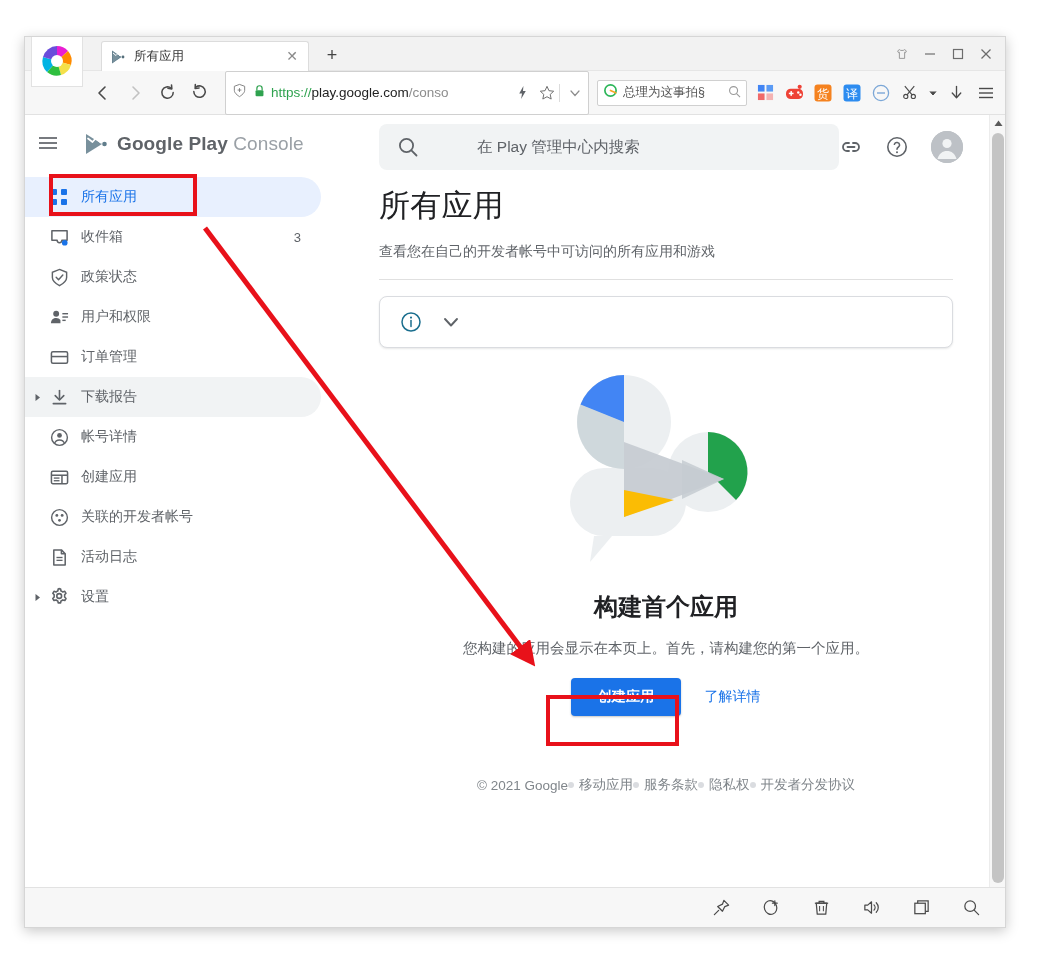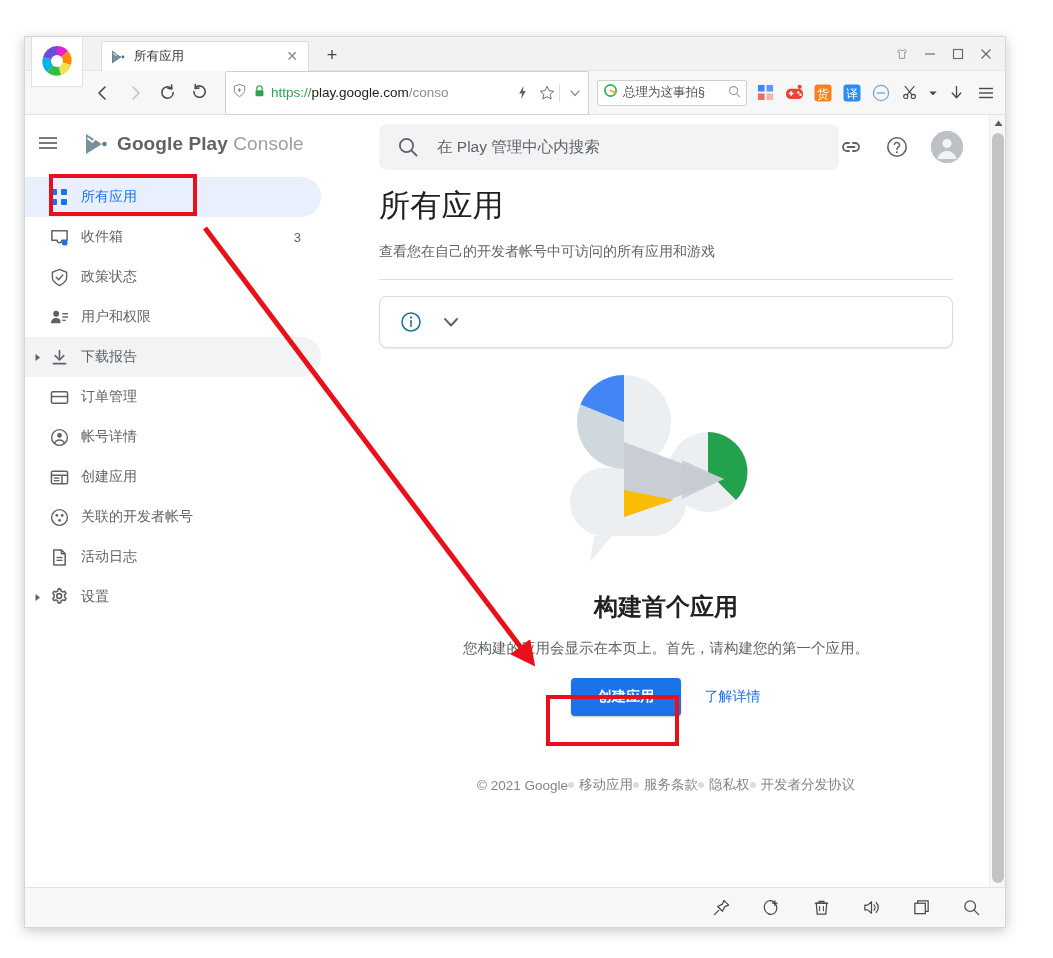--- a/index.html
+++ b/index.html
@@ -191,20 +191,21 @@
   }
   .topbar {
     display: flex; align-items: center;
     height: 64px; padding: 0 26px 0 36px;
   }
   .gsearch {
     flex: 1; max-width: 492px; height: 46px;
     background: #f1f3f4; border-radius: 8px;
     display: flex; align-items: center;
     padding: 0 18px;
+    gap: 40px;
   }
   .gsearch .gs-ic { width:22px; height:22px; color:#5f6368; margin-right:18px; flex:none;}
   .gsearch .gs-ph { color:#5f6368; font-size:15.5px; }
   .topbar-actions { margin-left: auto; display:flex; align-items:center; gap: 22px; }
   .tb-ic { width: 24px; height: 24px; color:#5f6368; display:flex; align-items:center; justify-content:center;}
   .avatar {
     width: 32px; height: 32px; border-radius: 50%;
     background: #bdc1c6; display:flex; align-items:center; justify-content:center;
   }
 
@@ -563,44 +564,44 @@
                 <circle cx="6.5" cy="6" r="3.1" fill="#5f6368"></circle>
                 <path d="M1 16 C1 12.4 3.6 10.6 6.5 10.6 C8.4 10.6 10 11.4 11 12.7 L11 16 Z" fill="#5f6368"></path>
                 <line x1="13" y1="6" x2="19" y2="6" stroke="#5f6368" stroke-width="1.5"></line>
                 <line x1="13" y1="9.5" x2="19" y2="9.5" stroke="#5f6368" stroke-width="1.5"></line>
                 <line x1="13" y1="13" x2="16.5" y2="13" stroke="#5f6368" stroke-width="1.5"></line>
               </svg>
             </span>
             <span>用户和权限</span>
           </div>
 
+          <div class="nav-item">
+            <span class="n-ic">
+              <svg width="19" height="19" viewBox="0 0 20 20">
+                <rect x="1.5" y="4" width="17" height="12" rx="1.6" fill="none" stroke="#5f6368" stroke-width="1.6"></rect>
+                <line x1="1.5" y1="9" x2="18.5" y2="9" stroke="#5f6368" stroke-width="1.6"></line>
+              </svg>
+            </span>
+            <span>订单管理</span>
+          </div>
+
           <div class="nav-item hovered">
             <span class="n-expand">
               <svg width="9" height="9" viewBox="0 0 9 9">
                   <polygon points="2.5,1 7,4.5 2.5,8" fill="#5f6368"></polygon>
                 </svg>
             </span>
             <span class="n-ic">
               <svg width="19" height="19" viewBox="0 0 20 20">
                 <line x1="10" y1="2" x2="10" y2="12" stroke="#5f6368" stroke-width="1.7"></line>
                 <polyline points="5.5,8 10,12.6 14.5,8" fill="none" stroke="#5f6368" stroke-width="1.7" stroke-linecap="round" stroke-linejoin="round"></polyline>
                 <line x1="3.5" y1="16.5" x2="16.5" y2="16.5" stroke="#5f6368" stroke-width="1.7" stroke-linecap="round"></line>
               </svg>
             </span>
             <span>下载报告</span>
-          </div>
-
-          <div class="nav-item">
-            <span class="n-ic">
-              <svg width="19" height="19" viewBox="0 0 20 20">
-                <rect x="1.5" y="4" width="17" height="12" rx="1.6" fill="none" stroke="#5f6368" stroke-width="1.6"></rect>
-                <line x1="1.5" y1="9" x2="18.5" y2="9" stroke="#5f6368" stroke-width="1.6"></line>
-              </svg>
-            </span>
-            <span>订单管理</span>
           </div>
 
           <div class="nav-item">
             <span class="n-ic">
               <svg width="19" height="19" viewBox="0 0 20 20">
                 <circle cx="10" cy="10" r="8.3" fill="none" stroke="#5f6368" stroke-width="1.5"></circle>
                 <circle cx="10" cy="7.8" r="2.5" fill="#5f6368"></circle>
                 <path d="M4.6 16.6 C5.6 13.8 7.6 12.6 10 12.6 C12.4 12.6 14.4 13.8 15.4 16.6" fill="none" stroke="#5f6368" stroke-width="1.5"></path>
               </svg>
             </span>

